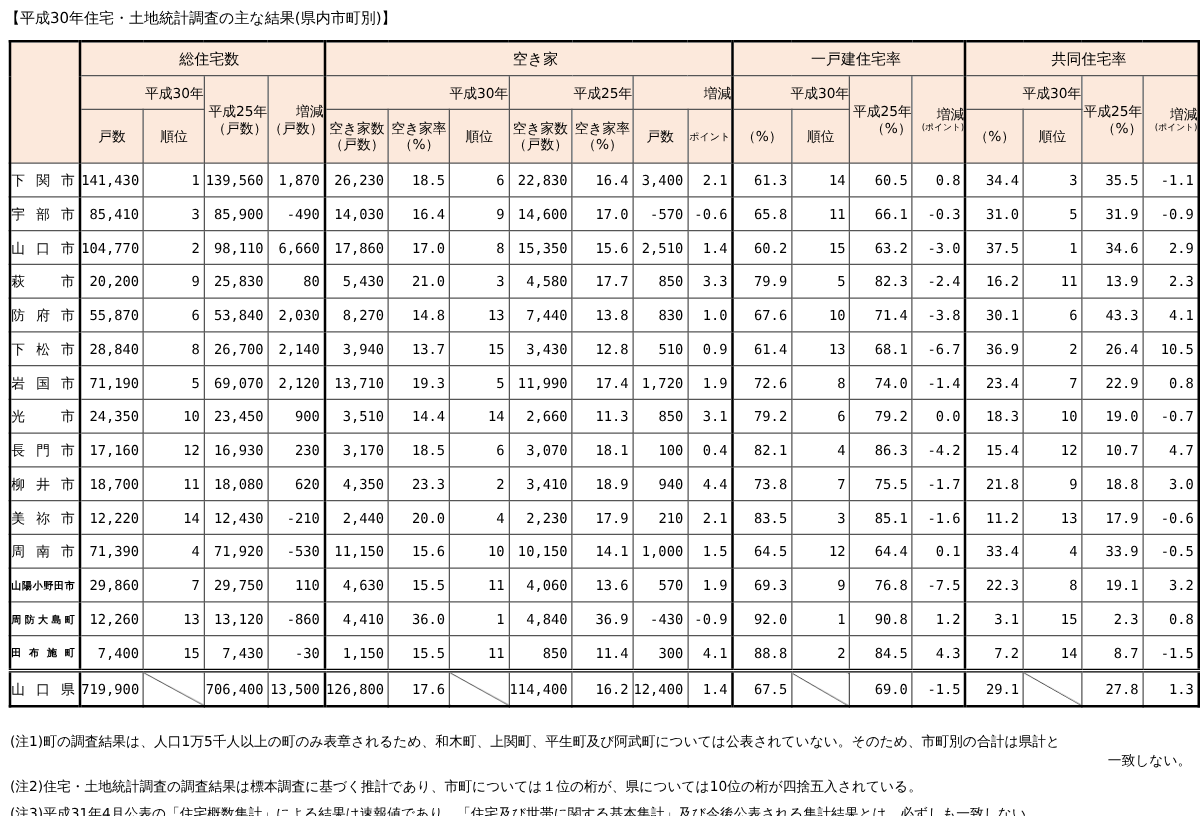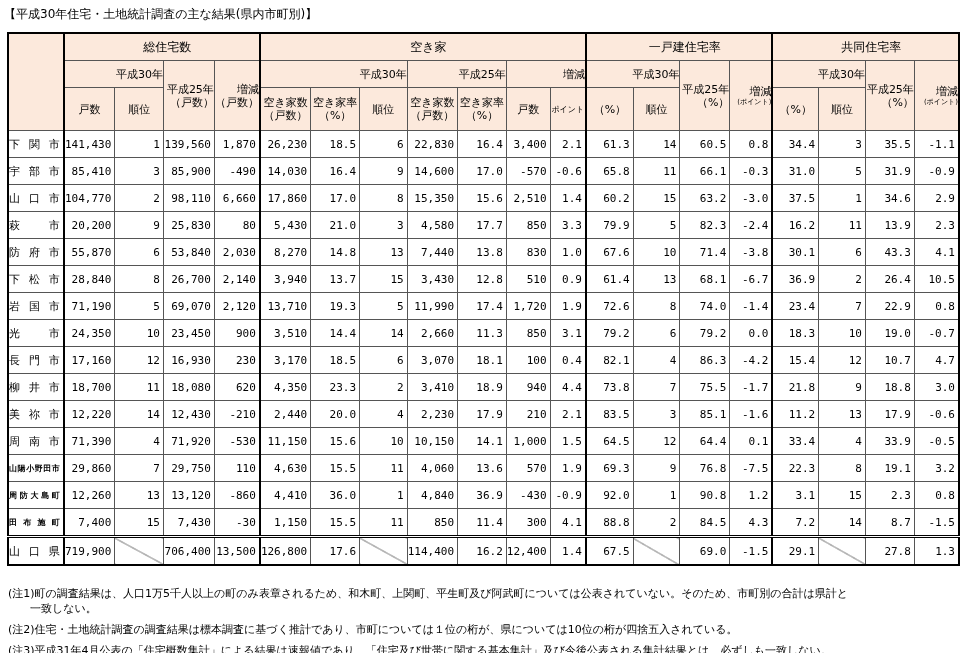--- a/index.html
+++ b/index.html
@@ -55,21 +55,21 @@
   tr.hrow2 th { height: 26px; text-align: right; }
   tr.hrow3 th { height: 42px; }
   td.slash {
     background: linear-gradient(to top right, transparent calc(50% - 0.6px), #333 50%, transparent calc(50% + 0.6px));
   }
   .notes {
     position: absolute; left: 8px; top: 586px; width: 945px;
     font-size: 11px; line-height: 15px;
   }
   .notes p { margin: 0 0 6px 0; }
-  .notes .indent { padding-left: 22px; display: block; }
+  .notes .indent { padding-left: 22px; display: block; text-align: right; }
 </style>
 </head>
 <body>
 
 <div class="title">【平成30年住宅・土地統計調査の主な結果(県内市町別)】</div>
 
 <table class="stats">
   <colgroup>
     <col style="width:56px">
       <col style="width:51px">

